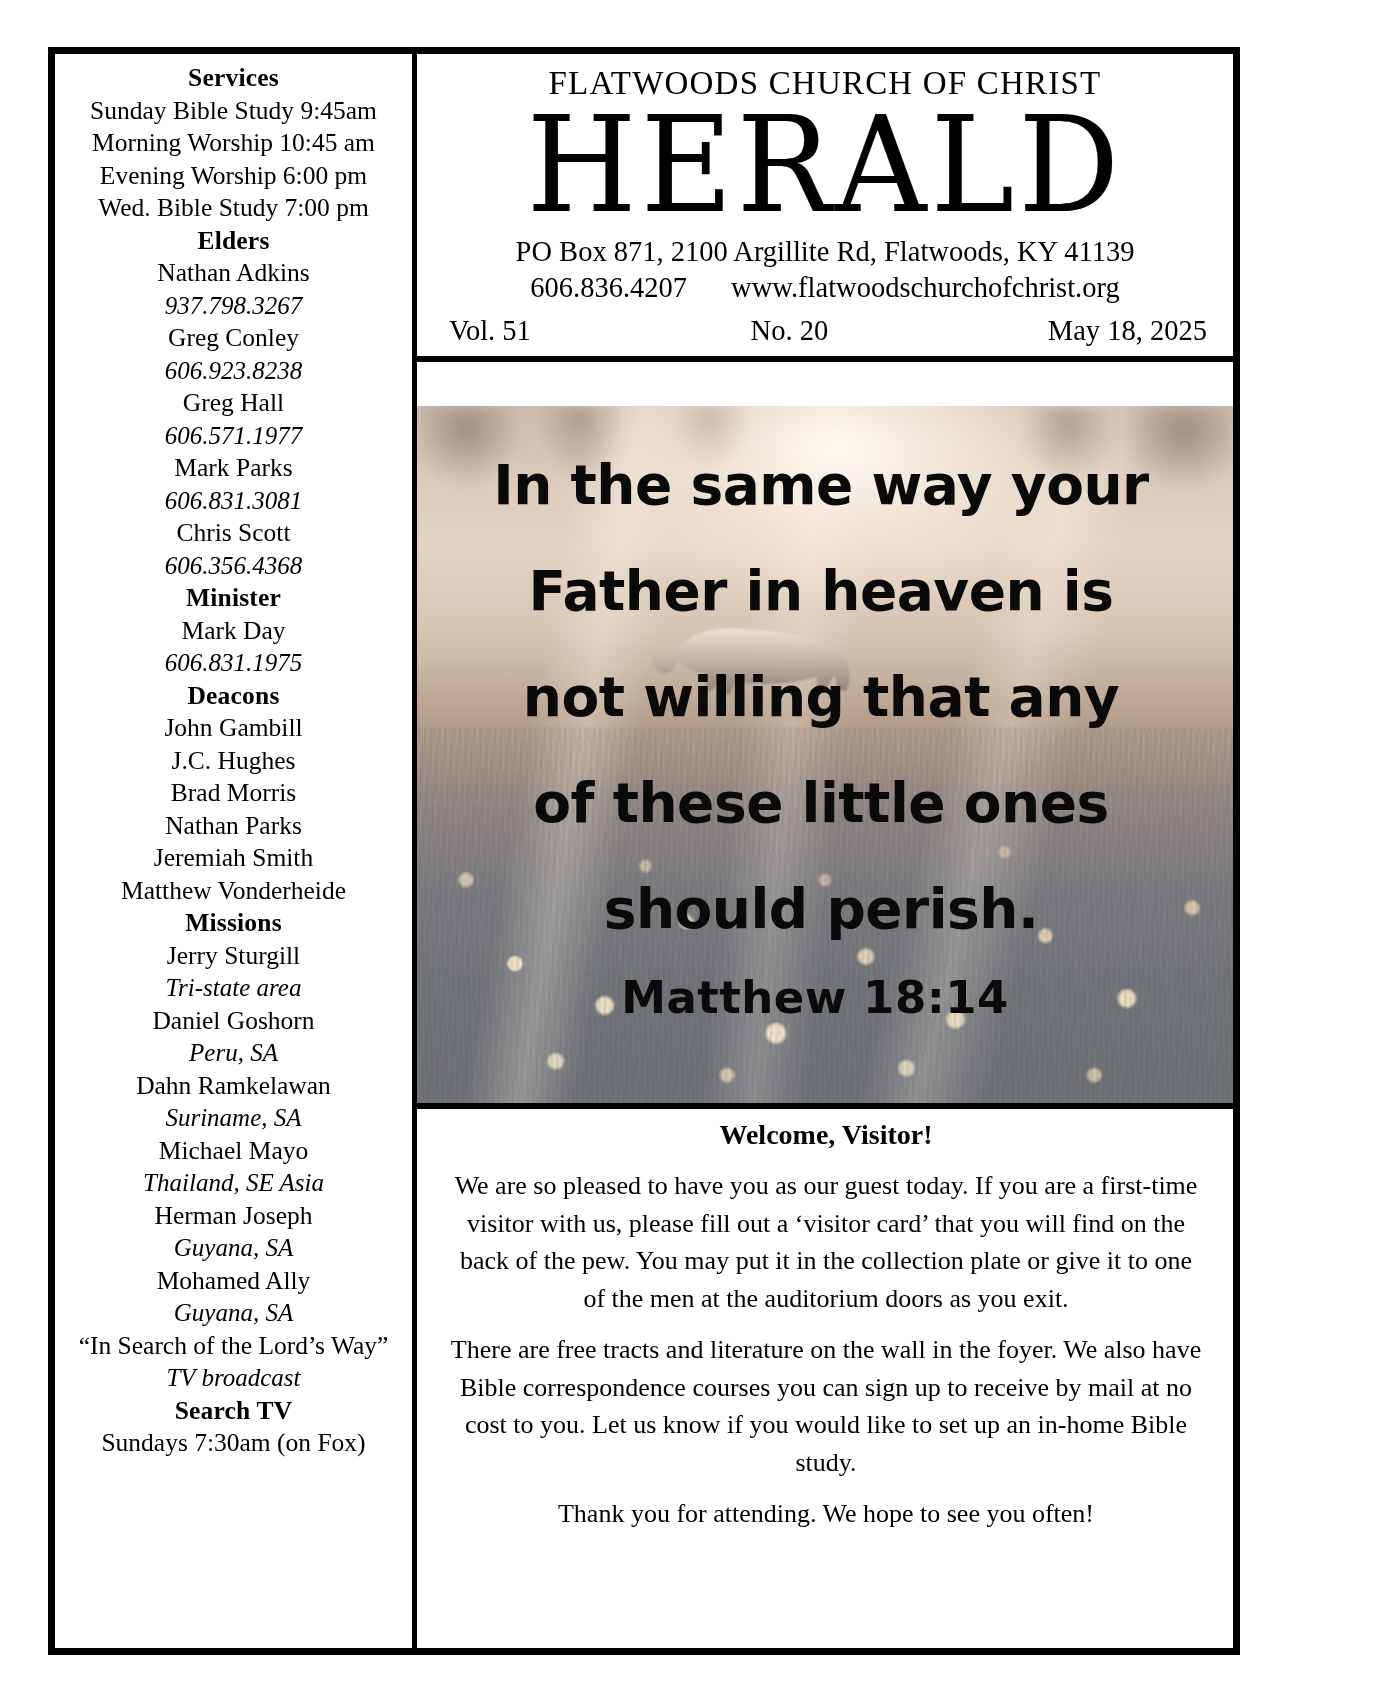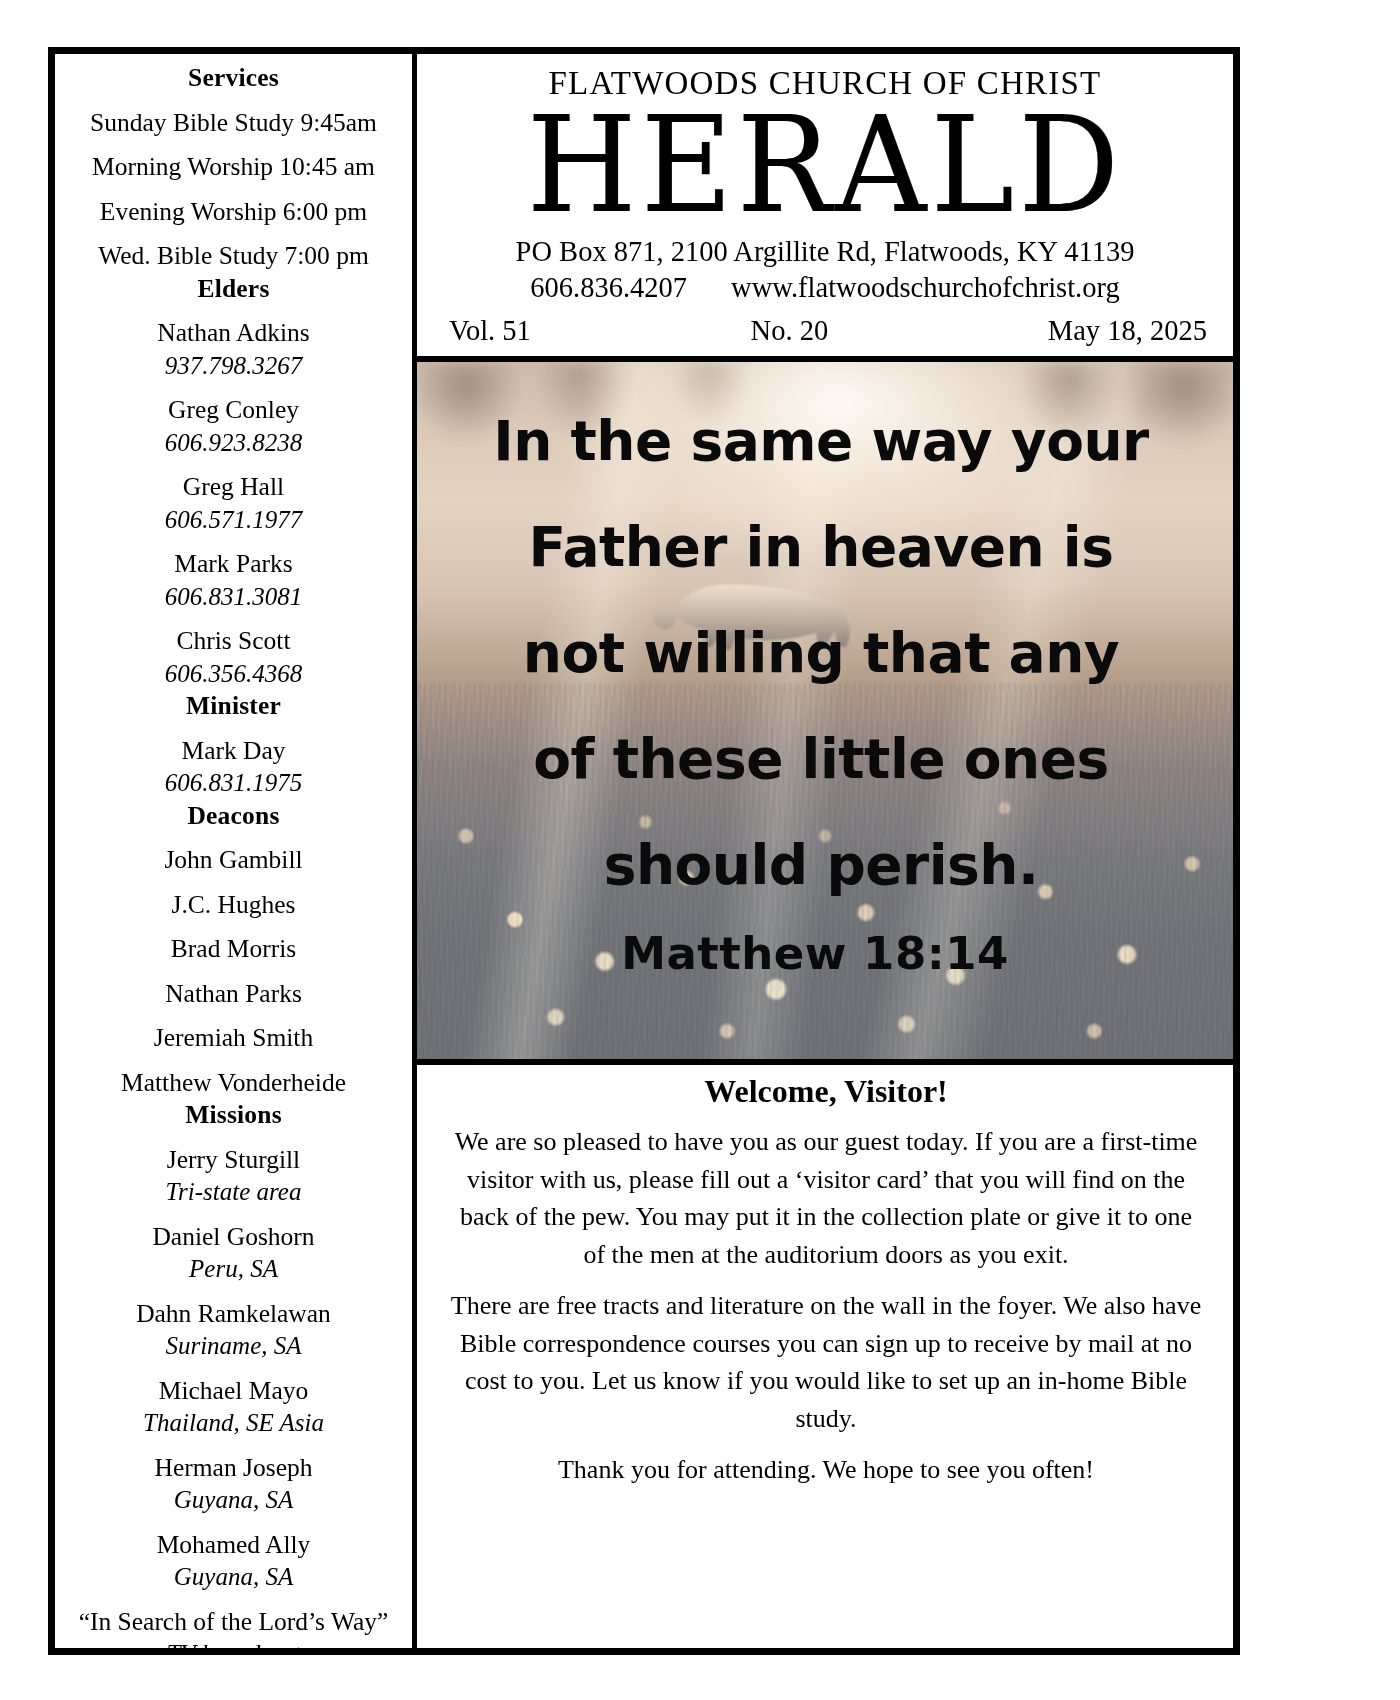--- a/index.html
+++ b/index.html
@@ -41,21 +41,20 @@
   .side-heading {
     font-weight: bold;
     font-size: 25.5px;
     line-height: 32.5px;
     letter-spacing: 0.2px;
   }
   .side-line {
     font-size: 25.5px;
     line-height: 32.5px;
     white-space: nowrap;
-    margin-top: 12px;
   }
   .side-line.wrapok { white-space: normal; }
   .side-sub {
     font-style: italic;
     font-size: 25px;
     line-height: 32.5px;
   }
 
   
   #main-col {
@@ -110,20 +109,21 @@
 
   
   #hero {
     position: relative;
     flex: 0 0 auto;
     height: 703px;
     overflow: hidden;
     border-bottom: 6px solid #000;
     box-sizing: border-box;
     background: #7a7a80;
+    margin-top: 44px;
   }
   #hero-photo {
     position: absolute;
     inset: 0;
     background:
       
       radial-gradient(circle at 12% 80%, rgba(255,236,205,0.95) 0 6px, rgba(255,236,205,0) 9px),
       radial-gradient(circle at 23% 86%, rgba(255,240,210,0.9) 0 7px, rgba(255,240,210,0) 11px),
       radial-gradient(circle at 33% 74%, rgba(255,230,195,0.85) 0 5px, rgba(255,230,195,0) 9px),
       radial-gradient(circle at 44% 90%, rgba(255,243,215,0.9) 0 8px, rgba(255,243,215,0) 12px),
@@ -220,21 +220,21 @@
 
   
   #welcome {
     flex: 1 1 auto;
     padding: 8px 14px 4px 16px;
     box-sizing: border-box;
     text-align: center;
   }
   #welcome-title {
     font-weight: bold;
-    font-size: 32px;
+    font-size: 28px;
     line-height: 36px;
   }
   .welcome-para {
     font-size: 26px;
     line-height: 37.5px;
     text-align: center;
     margin: 14px;
   }
 </style>
 </head>

